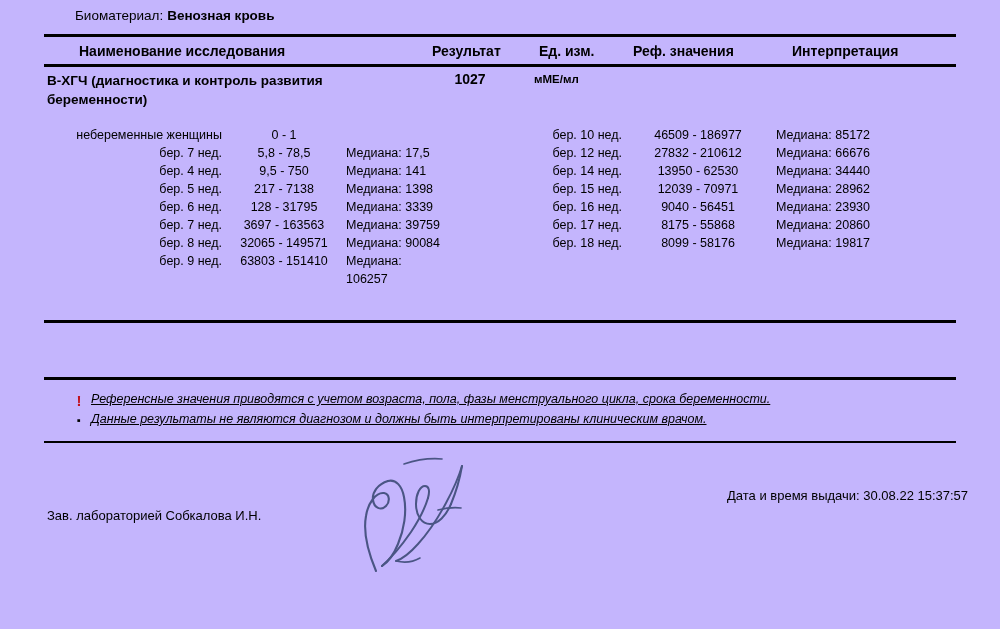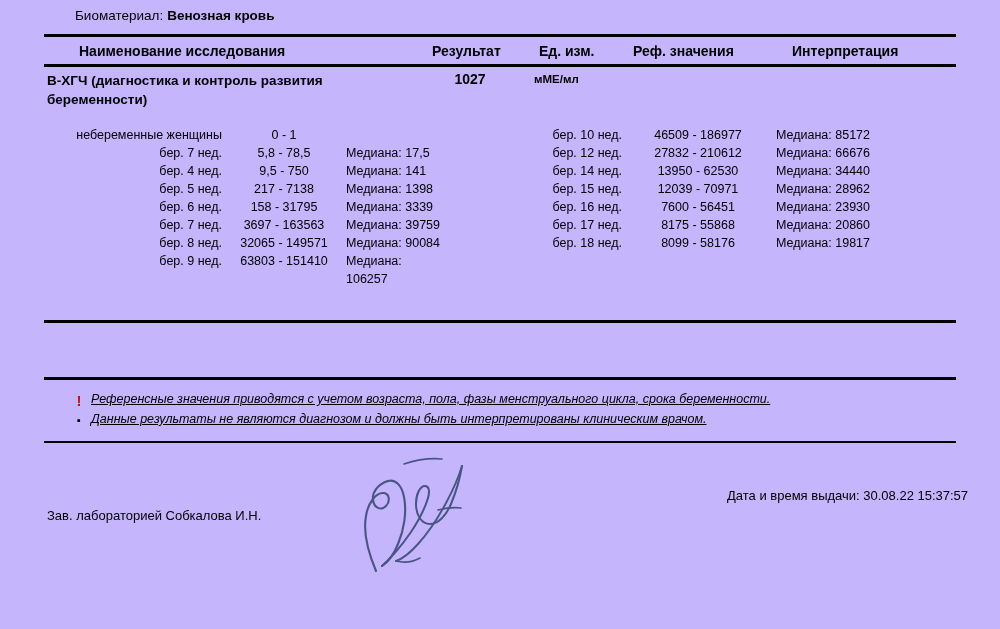--- a/index.html
+++ b/index.html
@@ -244,21 +244,21 @@
       <span class="rng">9,5 - 750</span>
       <span class="med">Медиана: 141</span>
     </div>
     <div class="refrow">
       <span class="grp">бер. 5 нед.</span>
       <span class="rng">217 - 7138</span>
       <span class="med">Медиана: 1398</span>
     </div>
     <div class="refrow">
       <span class="grp">бер. 6 нед.</span>
-      <span class="rng">158 - 31795</span>
+      <span class="rng">128 - 31795</span>
       <span class="med">Медиана: 3339</span>
     </div>
     <div class="refrow">
       <span class="grp">бер. 7 нед.</span>
       <span class="rng">3697 - 163563</span>
       <span class="med">Медиана: 39759</span>
     </div>
     <div class="refrow">
       <span class="grp">бер. 8 нед.</span>
       <span class="rng">32065 - 149571</span>
@@ -288,21 +288,21 @@
       <span class="rng">13950 - 62530</span>
       <span class="med">Медиана: 34440</span>
     </div>
     <div class="refrow">
       <span class="grp">бер. 15 нед.</span>
       <span class="rng">12039 - 70971</span>
       <span class="med">Медиана: 28962</span>
     </div>
     <div class="refrow">
       <span class="grp">бер. 16 нед.</span>
-      <span class="rng">7600 - 56451</span>
+      <span class="rng">9040 - 56451</span>
       <span class="med">Медиана: 23930</span>
     </div>
     <div class="refrow">
       <span class="grp">бер. 17 нед.</span>
       <span class="rng">8175 - 55868</span>
       <span class="med">Медиана: 20860</span>
     </div>
     <div class="refrow">
       <span class="grp">бер. 18 нед.</span>
       <span class="rng">8099 - 58176</span>

